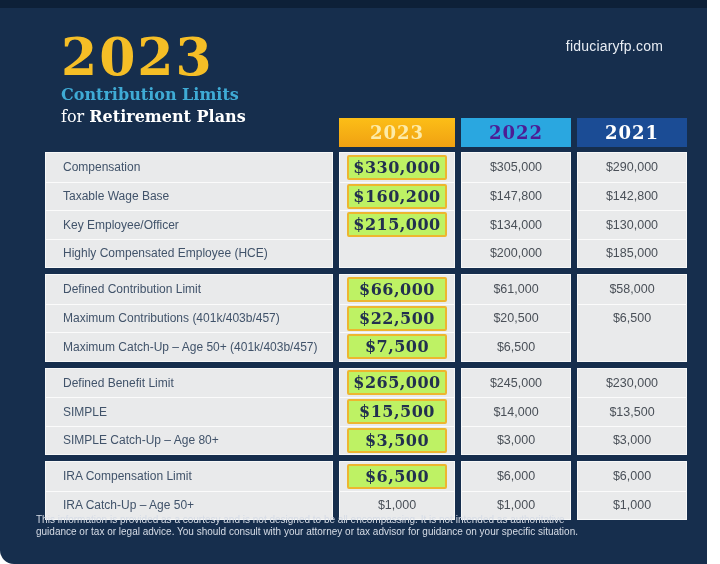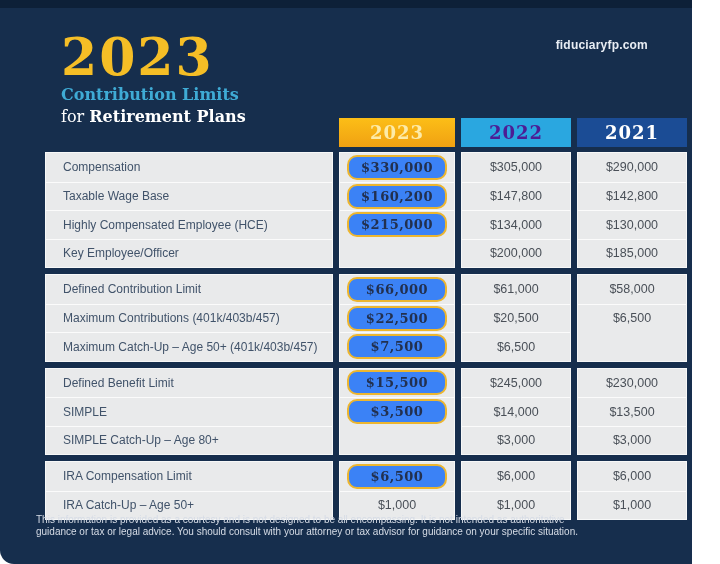--- a/index.html
+++ b/index.html
@@ -3,40 +3,41 @@
 <meta charset="utf-8">
 <style>
   html,body{margin:0;padding:0;background:#ffffff;}
   .card{
     position:relative;
     width:692px;height:564px;
     background:#162E4D;
     border-radius:0 0 0 14px;
     overflow:hidden;
     font-family:"Liberation Sans",sans-serif;
+    padding-left:15px;
   }
   .topstrip{position:absolute;top:0;left:0;width:720px;height:8px;background:#0D2038;}
 
   
   .title-block{position:absolute;left:61px;top:30px;}
   .title-year{
     font-family:"DejaVu Serif",serif;font-weight:bold;
     font-size:52px;line-height:1.05;letter-spacing:2px;color:#F5BE26;
   }
   .title-sub{
     font-family:"DejaVu Serif",serif;font-weight:bold;
     font-size:16px;line-height:1.05;color:#3FABD5;margin-top:2px;
   }
   .title-for{
     font-family:"DejaVu Serif",serif;font-size:16px;color:#FFFFFF;margin-top:4px;
   }
   .title-for .bold{font-weight:bold;}
   .site{
     position:absolute;right:44px;top:38px;
-    color:#E8EDF4;font-weight:bold;font-size:12px;letter-spacing:0.2px;
+    color:#E8EDF4;font-weight:normal;font-size:14px;letter-spacing:0.2px;
   }
 
   
   .tablewrap{position:absolute;left:45px;top:118px;width:646px;}
   .gridrow{display:grid;grid-template-columns:288px 116px 110px 110px;column-gap:6px;}
   .thead{margin-bottom:5px;}
   .hcell{
     height:29px;display:flex;align-items:center;justify-content:center;
     font-family:"DejaVu Serif",serif;font-weight:bold;font-size:18px;letter-spacing:1px;
   }
@@ -57,24 +58,24 @@
     font-size:12px;color:#41536A;
     white-space:nowrap;overflow:hidden;
   }
   .vrow{
     display:flex;align-items:center;justify-content:center;
     font-size:12.5px;color:#4A5058;
   }
   .ybox{
     display:flex;align-items:center;justify-content:center;
     width:calc(100% - 18px);height:21px;
-    background:#3b82f6;
-    border:2px solid #EDB62F;border-radius:10px;
+    background:#bef264;
+    border:2px solid #EDB62F;border-radius:2px;
     font-family:"DejaVu Serif",serif;font-weight:bold;
-    font-size:13px;letter-spacing:0.5px;color:#22304F;
+    font-size:16px;letter-spacing:0.5px;color:#22304F;
   }
 
   
   .footer{
     position:absolute;left:36px;top:514px;width:620px;
     font-size:10px;line-height:11.5px;color:#D6DCE6;
   }
 </style>
 </head>
 <body>
@@ -96,22 +97,22 @@
       <div></div>
       <div class="hcell h2023">2023</div>
       <div class="hcell h2022">2022</div>
       <div class="hcell h2021">2021</div>
     </div>
 
     <div class="gridrow group">
       <div class="stack">
         <div class="lrow">Compensation</div>
         <div class="lrow">Taxable Wage Base</div>
+        <div class="lrow">Key Employee/Officer</div>
         <div class="lrow">Highly Compensated Employee (HCE)</div>
-        <div class="lrow">Key Employee/Officer</div>
       </div>
       <div class="stack">
         <div class="vrow">
             <span class="ybox">$330,000</span>
           </div>
         <div class="vrow">
             <span class="ybox">$160,200</span>
           </div>
         <div class="vrow">
             <span class="ybox">$215,000</span>
@@ -159,20 +160,23 @@
       </div>
     </div>
 
     <div class="gridrow group">
       <div class="stack">
         <div class="lrow">Defined Benefit Limit</div>
         <div class="lrow">SIMPLE</div>
         <div class="lrow">SIMPLE Catch-Up – Age 80+</div>
       </div>
       <div class="stack">
+        <div class="vrow">
+            <span class="ybox">$265,000</span>
+          </div>
         <div class="vrow">
             <span class="ybox">$15,500</span>
           </div>
         <div class="vrow">
             <span class="ybox">$3,500</span>
           </div>
       </div>
       <div class="stack">
         <div class="vrow">$245,000</div>
         <div class="vrow">$14,000</div>

